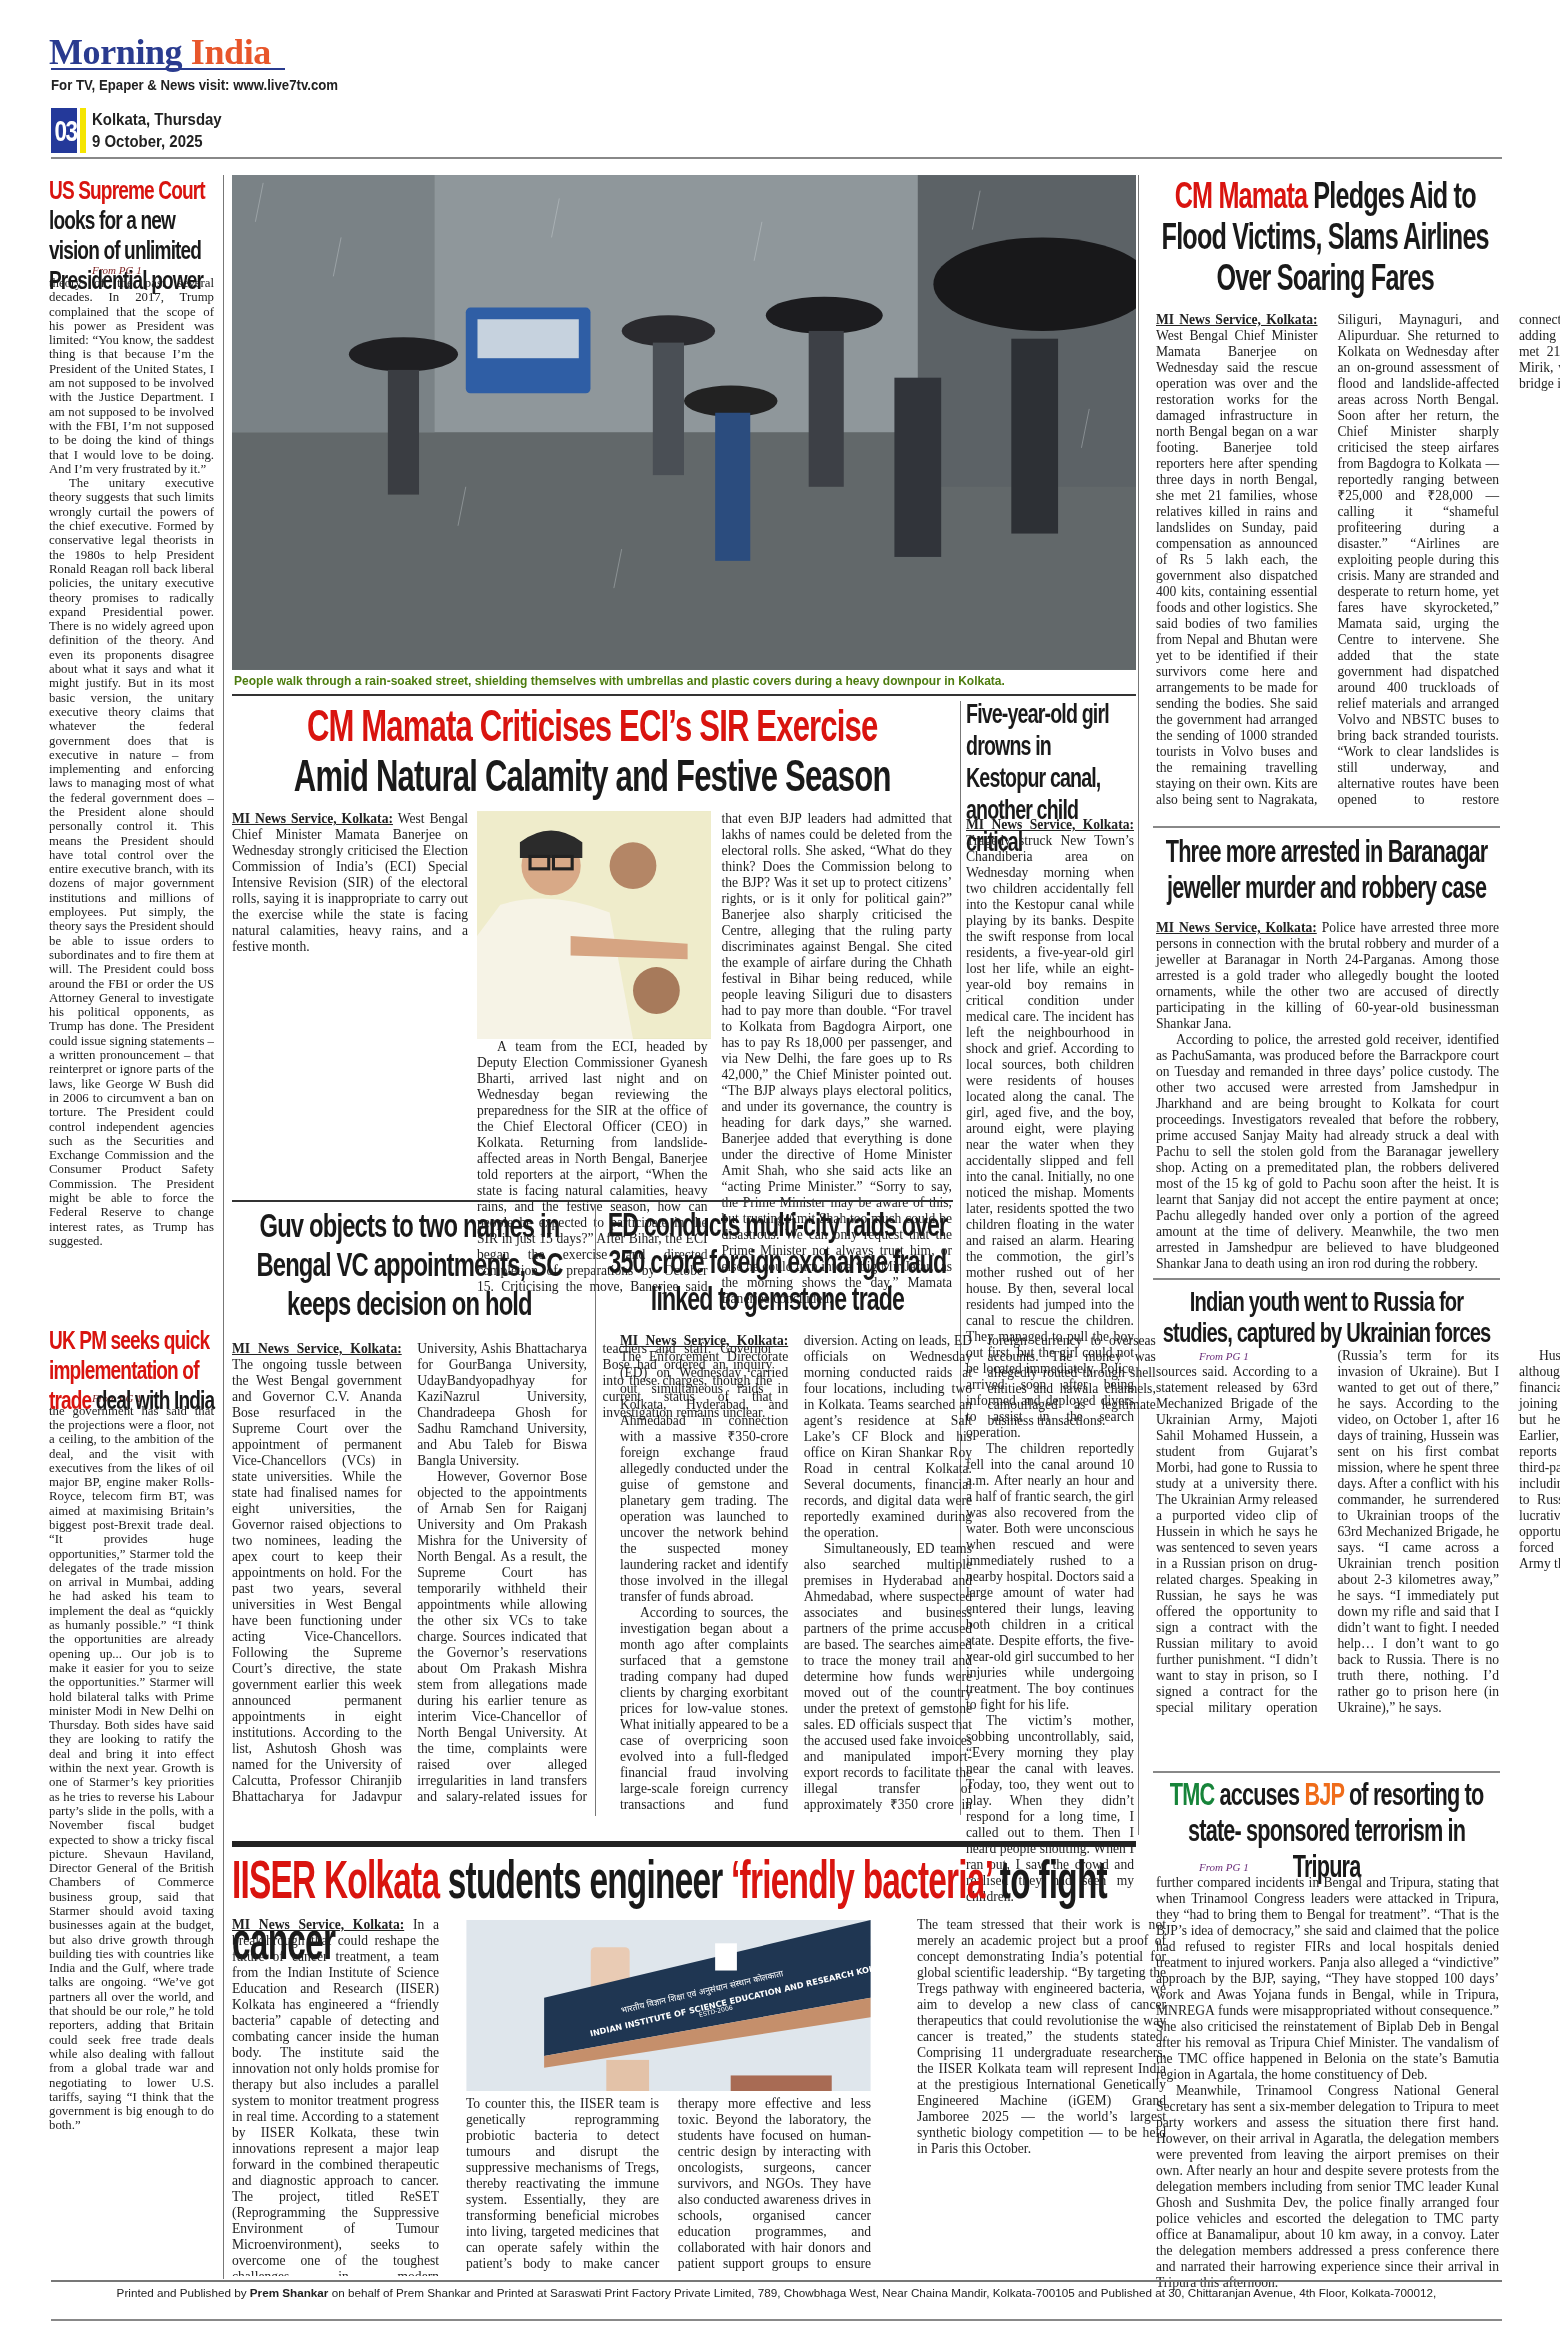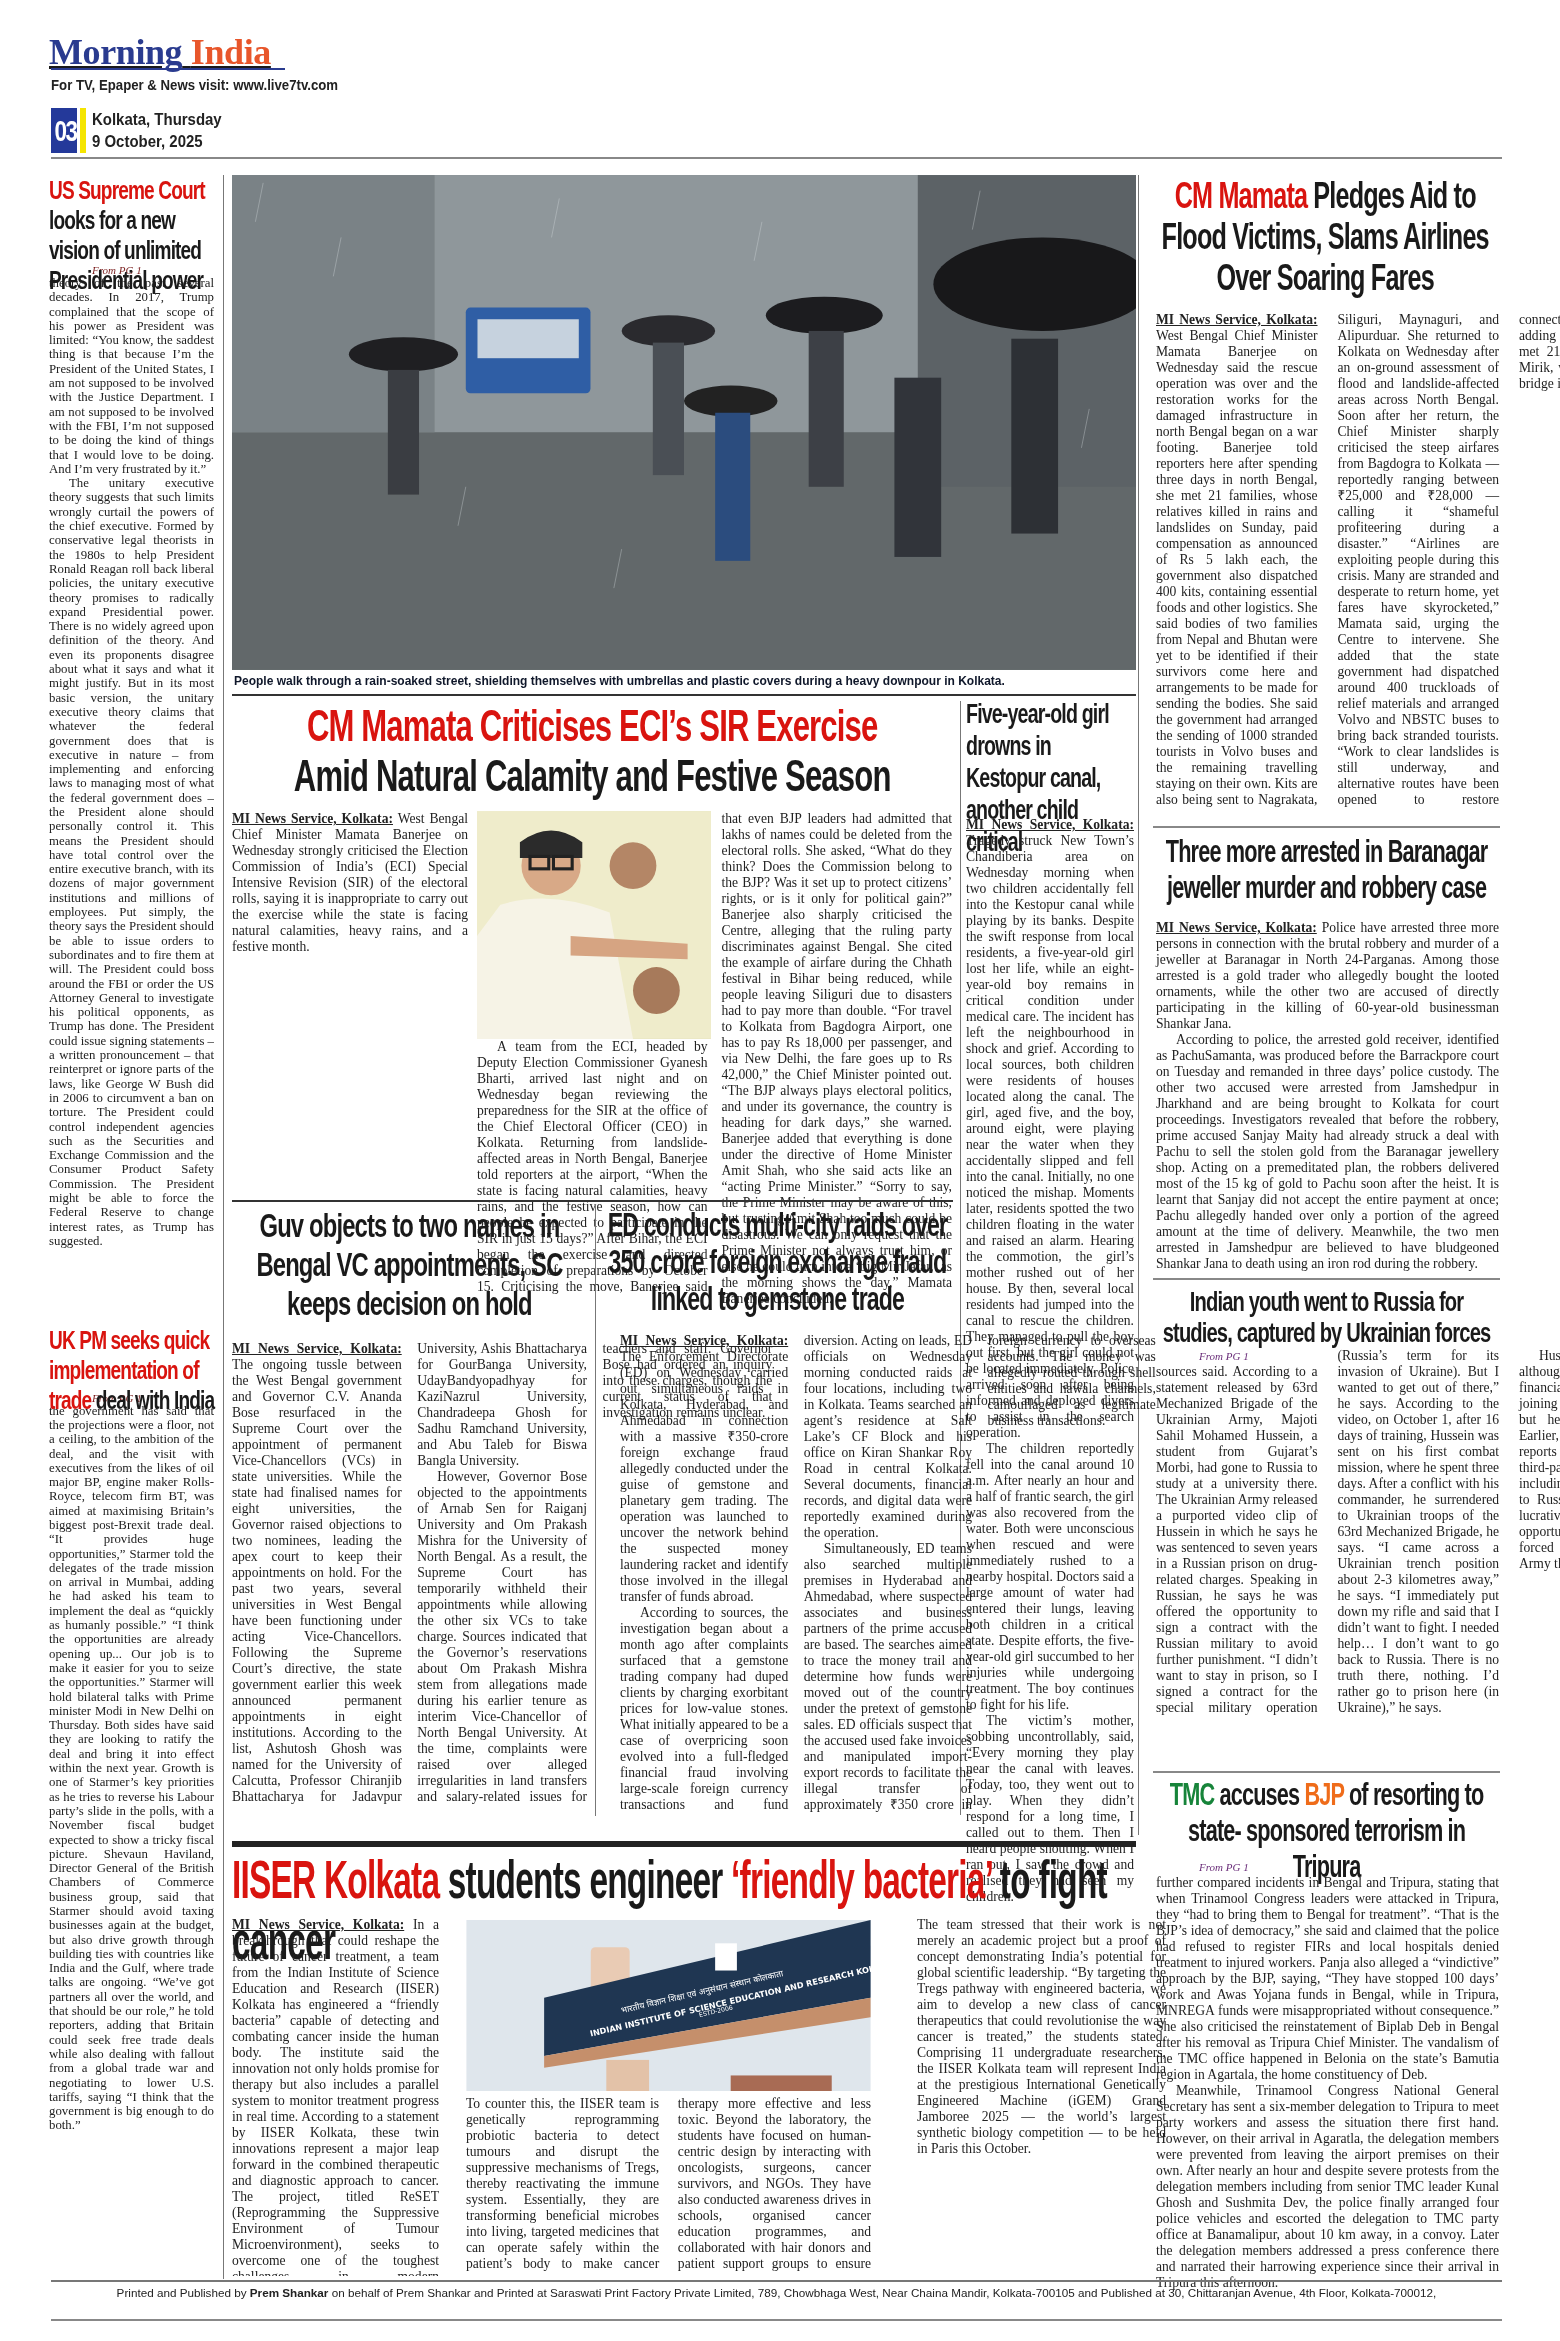--- a/index.html
+++ b/index.html
@@ -13,27 +13,27 @@
   .body { font-family: "Liberation Serif", serif; font-size: 13.6px; line-height: 16px; text-align: justify; color: #222; hyphens: auto; }
   .body p { text-indent: 0; }
   .body p + p { text-indent: 20px; }
   .dl { font-weight: bold; text-decoration: underline; }
   .frompg { font-family: "Liberation Serif", serif; font-style: italic; font-weight: normal; color: #7a1e1e; font-size: 11px; margin-left: 43px; }
   .frompg.purple { color: #6b2f7a; }
   .vrule { position: absolute; width: 1.6px; background: #555; }
   .hrule { position: absolute; height: 2.3px; background: #888; }
   .cols2 { column-count: 2; column-gap: 22px; }
   .photo { position: absolute; overflow: hidden; }
-  .caption { font-family: "Liberation Sans", sans-serif; font-weight: bold; font-size: 12.5px; color: #0f172a; }
+  .caption { font-family: "Liberation Sans", sans-serif; font-weight: bold; font-size: 12.5px; color: #4d7c0f; }
 </style>
 </head>
 <body>
 
 <div class="abs" style="left:0;top:0;width:1560px;height:160px;">
-  <div class="abs" style="left:49px;top:31px;font-family:'Liberation Serif',serif;font-weight:bold;font-size:36px;letter-spacing:-0.4px;text-decoration:underline;">
+  <div class="abs" style="left:49px;top:31px;font-family:'Liberation Serif',serif;font-weight:bold;font-size:36px;letter-spacing:-0.4px;">
     <span style="color:#2a3b8f;">Morning</span>
     <span style="color:#e8562b;">India</span>
   </div>
   <div class="abs" style="left:51px;top:68px;width:234px;height:2.3px;background:#2a3b8f;"></div>
   <div class="abs" style="left:51px;top:76px;font-family:'Liberation Sans',sans-serif;font-weight:bold;font-size:15px;color:#222;transform:scaleX(0.88);transform-origin:left top;">For TV, Epaper &amp; News visit: www.live7tv.com</div>
   <div class="abs" style="left:51px;top:108px;width:26px;height:45px;background:#24399a;color:#fff;font-family:'Liberation Sans',sans-serif;font-weight:bold;font-size:30px;line-height:45px;text-align:center;letter-spacing:-2.3px;">
     <span style="display:inline-block;transform:scaleX(0.75);">03</span>
   </div>
   <div class="abs" style="left:80px;top:108px;width:5.5px;height:45px;background:#f5e500;"></div>
   <div class="abs" style="left:92px;top:109px;font-family:'Liberation Sans',sans-serif;font-weight:bold;font-size:17px;line-height:22px;color:#222;transform:scaleX(0.88);transform-origin:left top;">

